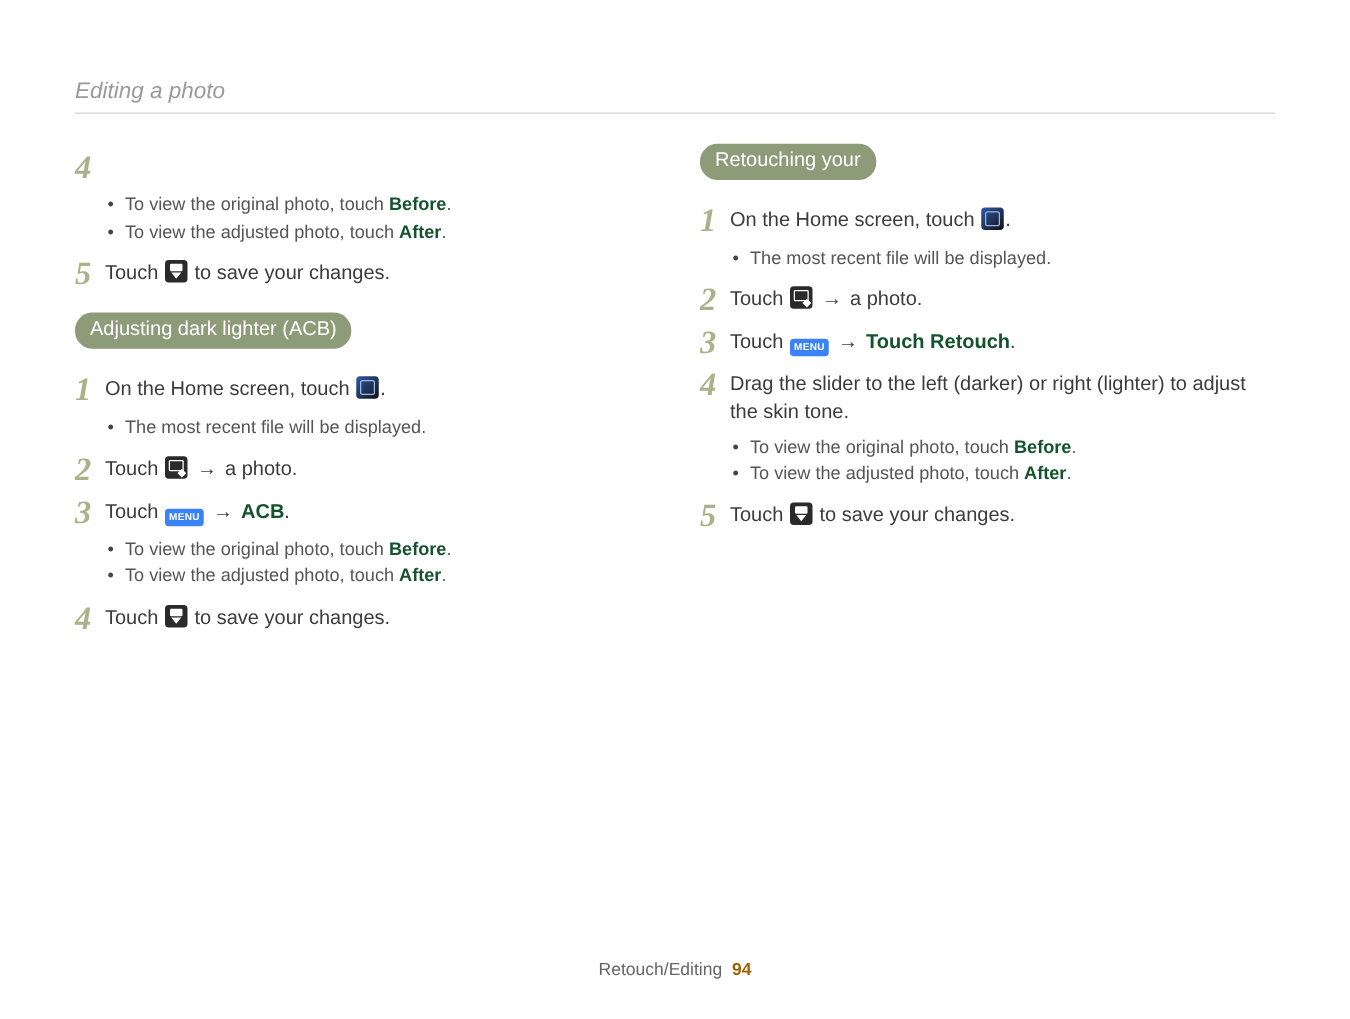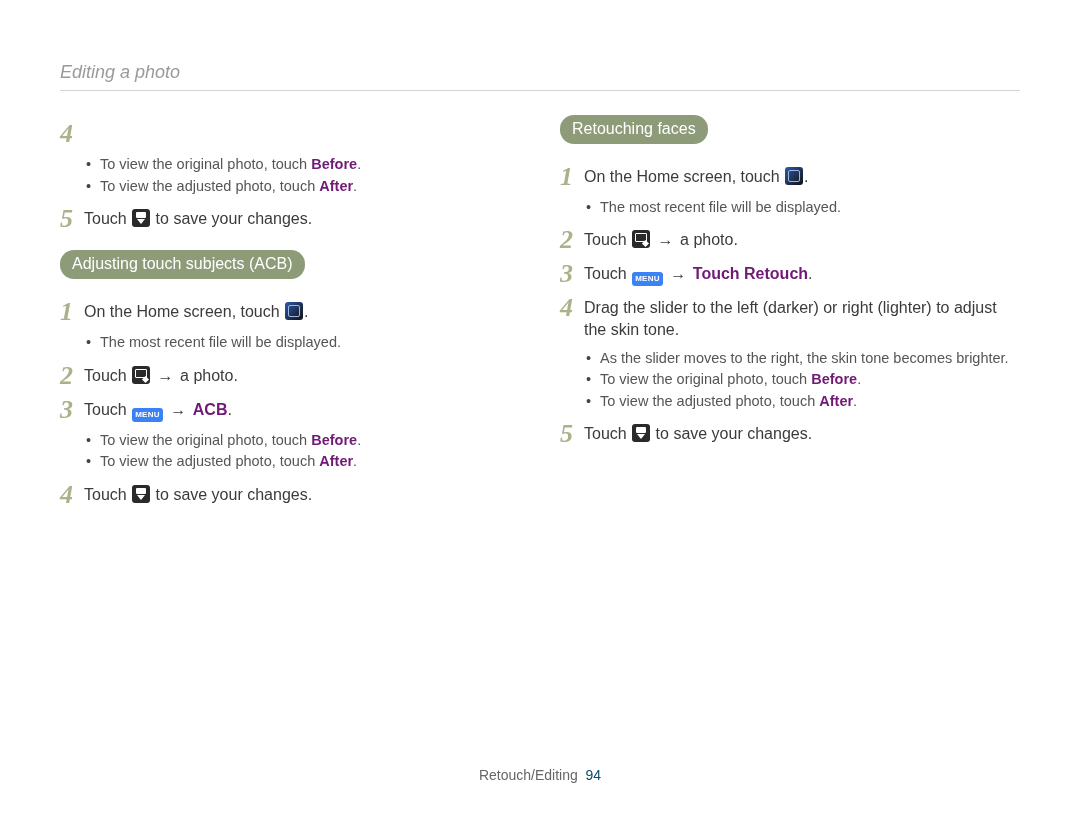--- a/index.html
+++ b/index.html
@@ -147,31 +147,31 @@
     font-size: 8px;
     font-weight: bold;
     color: #fff;
     background: #3b82f6;
     border-radius: 3px;
     padding: 3px 3px 3px 3px;
     letter-spacing: 0.3px;
     line-height: 1;
     margin: 0 1px;
   }
-  .b { font-weight: bold; color: #701a75; }
+  .b { font-weight: bold; color: #14532d; }
   .footer {
     position: absolute;
     bottom: 30px;
     left: 0;
     width: 100%;
     text-align: center;
     font-size: 14px;
     color: #666;
   }
-  .footer .pnum { color: #0c4a6e; font-weight: 400; }
+  .footer .pnum { color: #a16207; font-weight: 700; }
 </style>
 </head>
 <body>
 
 <div class="page">
 
   <div class="header-title">Editing a photo</div>
   <hr class="header-rule">
 
   <div class="columns">
@@ -190,21 +190,21 @@
         </li>
       </ul>
 
       <div class="step">
         <div class="step-num">5</div>
         <div class="step-body">
           <span>Touch </span><span class="icon-box save"></span><span> to save your changes.</span>
         </div>
       </div>
 
-      <div class="pill">Adjusting touch subjects (ACB)</div>
+      <div class="pill">Adjusting dark lighter (ACB)</div>
 
       <div class="step">
         <div class="step-num">1</div>
         <div class="step-body">
           <span>On the Home screen, touch </span><span class="icon-box gallery"></span><span>.</span>
         </div>
       </div>
       <ul class="bullets">
         <li>The most recent file will be displayed.</li>
       </ul>
@@ -238,21 +238,21 @@
         <div class="step-num">4</div>
         <div class="step-body">
           <span>Touch </span><span class="icon-box save"></span><span> to save your changes.</span>
         </div>
       </div>
 
     </div>
 
     <div class="col">
 
-      <div class="pill" style="margin-top:0">Retouching faces</div>
+      <div class="pill" style="margin-top:0">Retouching your</div>
 
       <div class="step">
         <div class="step-num">1</div>
         <div class="step-body">
           <span>On the Home screen, touch </span><span class="icon-box gallery"></span><span>.</span>
         </div>
       </div>
       <ul class="bullets">
         <li>The most recent file will be displayed.</li>
       </ul>
@@ -272,21 +272,20 @@
           <span class="arrow">→</span>
           <span class="b">Touch Retouch</span><span>.</span>
         </div>
       </div>
 
       <div class="step">
         <div class="step-num">4</div>
         <div class="step-body">Drag the slider to the left (darker) or right (lighter) to adjust the skin tone.</div>
       </div>
       <ul class="bullets">
-        <li>As the slider moves to the right, the skin tone becomes brighter.</li>
         <li>
           <span>To view the original photo, touch </span><span class="b">Before</span><span>.</span>
         </li>
         <li>
           <span>To view the adjusted photo, touch </span><span class="b">After</span><span>.</span>
         </li>
       </ul>
 
       <div class="step">
         <div class="step-num">5</div>

